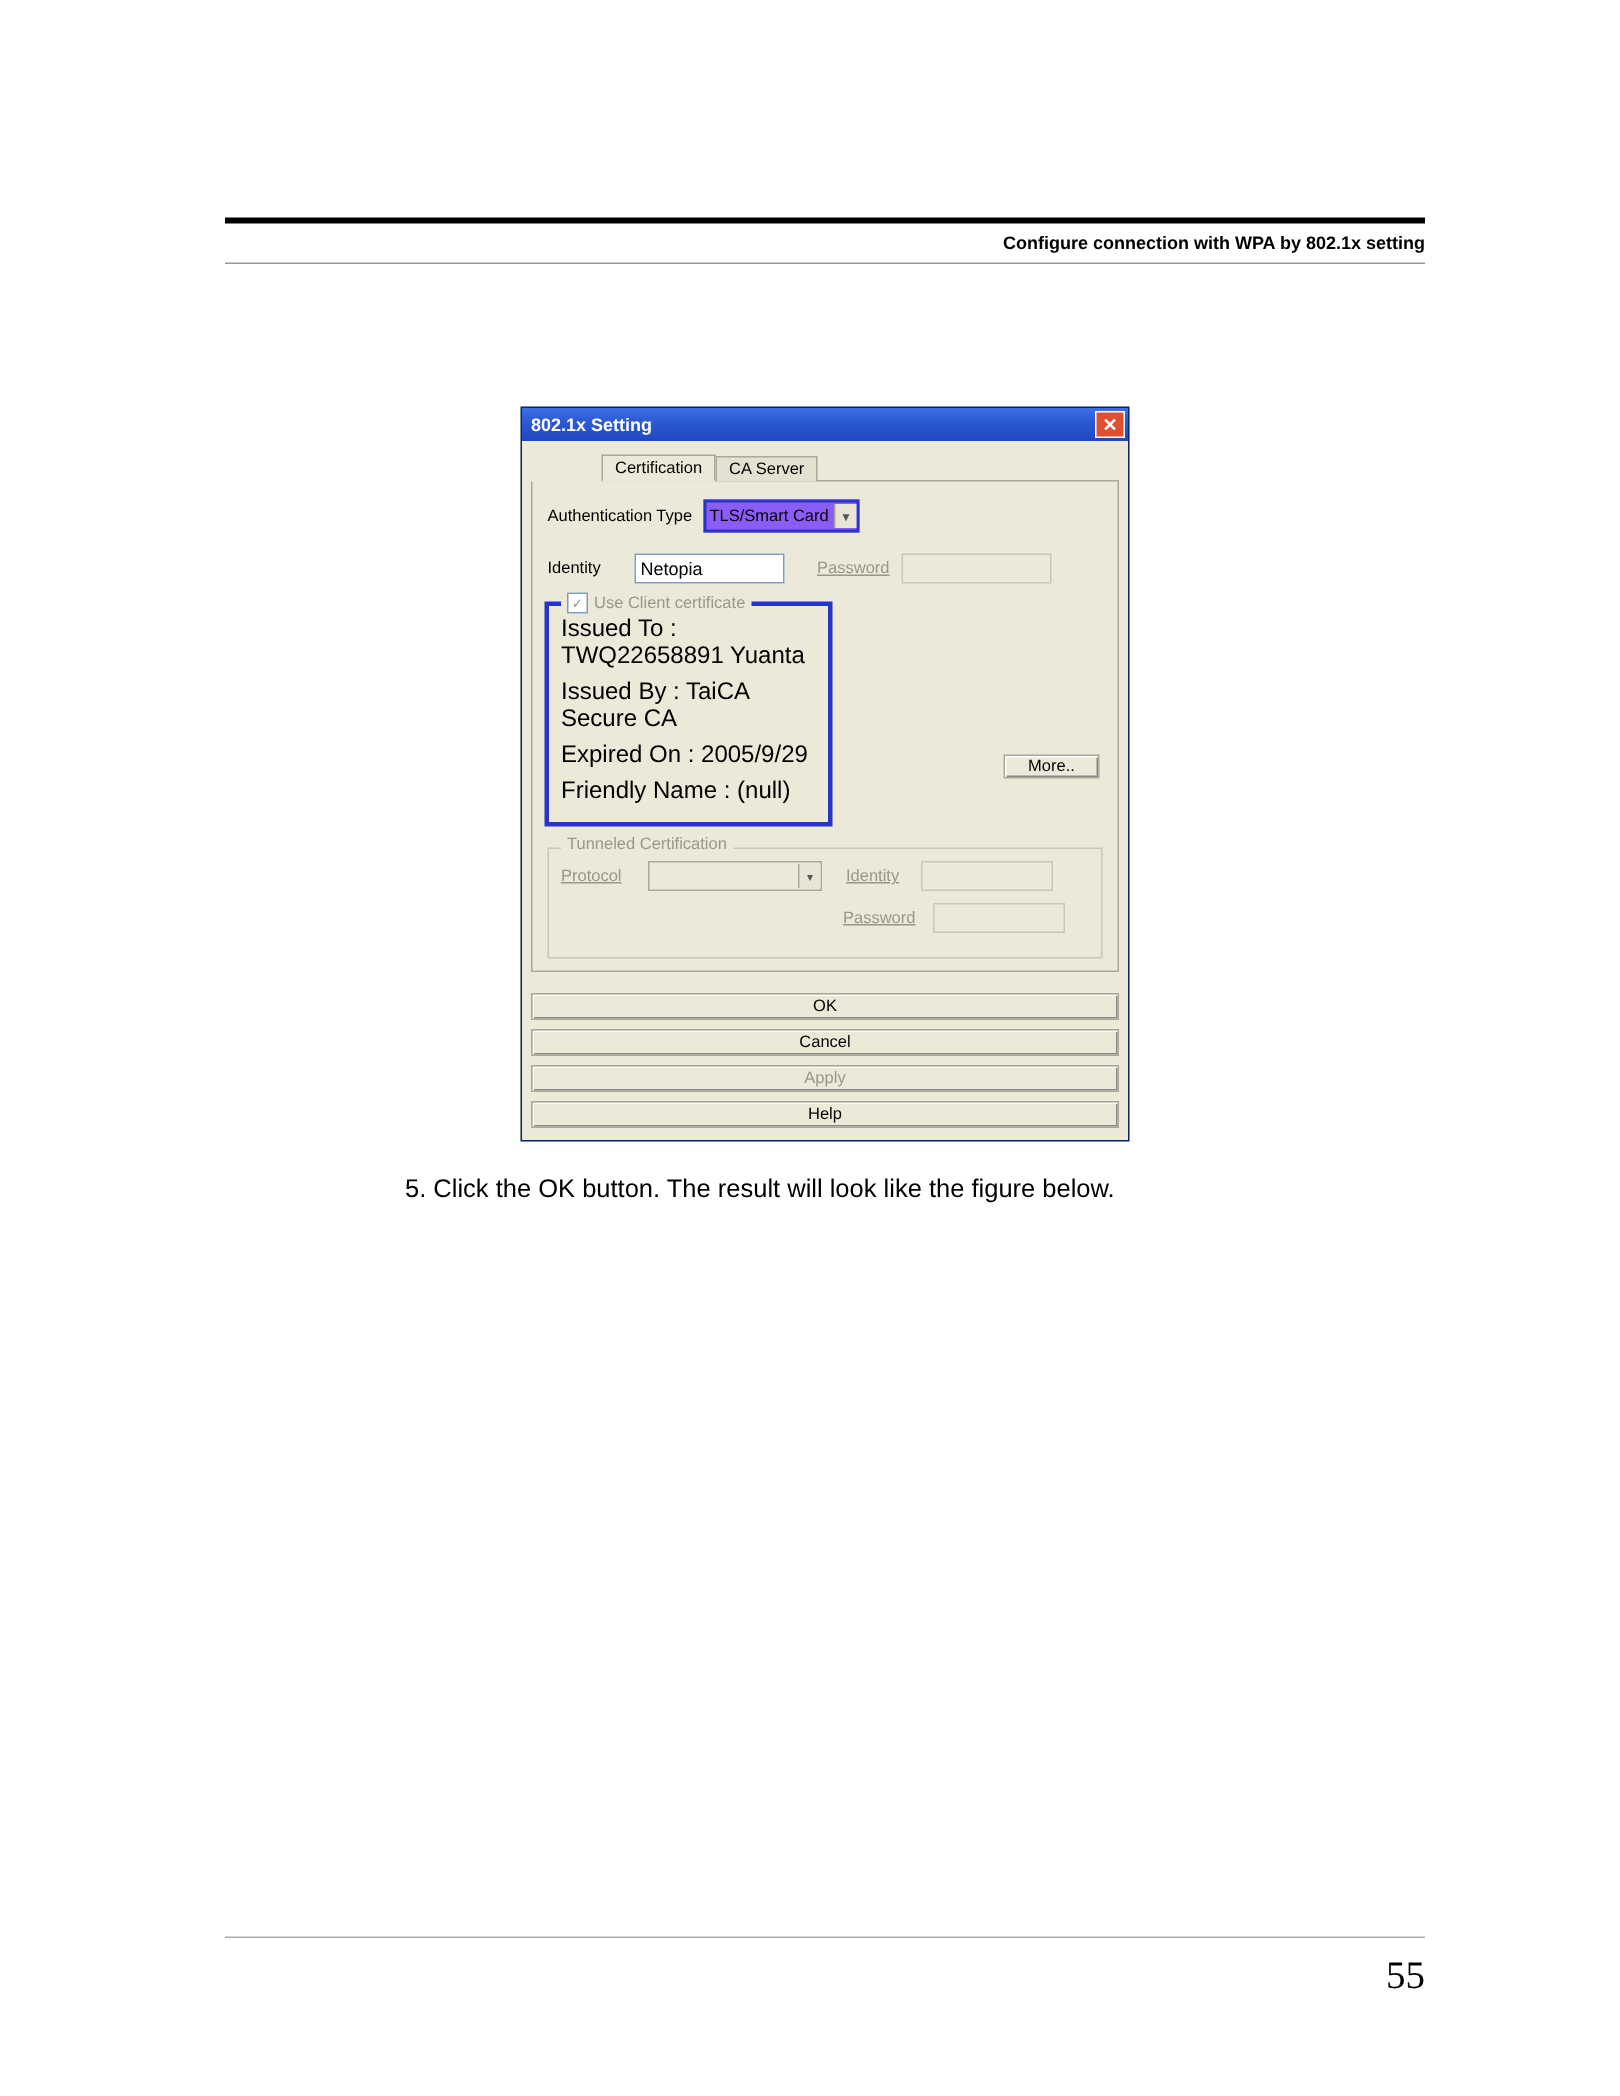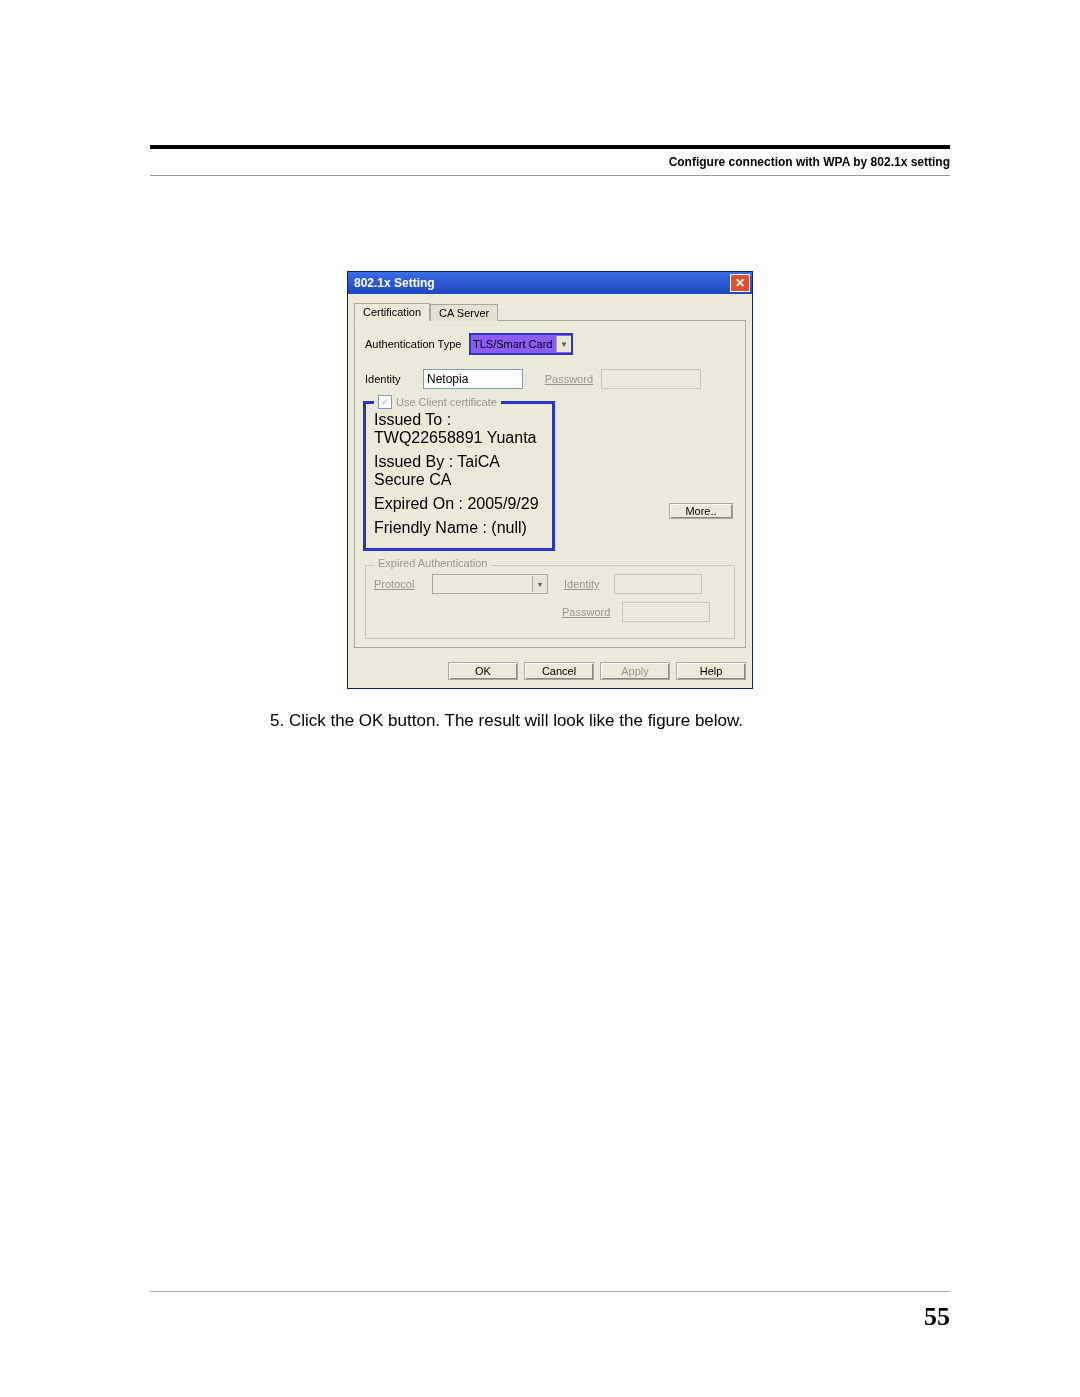--- a/index.html
+++ b/index.html
@@ -73,20 +73,21 @@
   }
   .dlg-body {
     padding: 6px 6px 6px 6px;
     background: #ece9d8;
   }
   .tabstrip {
     display: flex;
     border-bottom: 1px solid #aca899;
     height: 20px;
     align-items: flex-end;
+    margin-left: 47px;
   }
   .tab {
     border: 1px solid #aca899;
     border-bottom: none;
     padding: 2px 8px;
     background: #ece9d8;
     font-size: 11px;
     margin-right: 0px;
     position: relative;
     top: 1px;
@@ -213,20 +214,21 @@
     text-align: center;
     box-shadow: 1px 1px 0 #fff inset, -1px -1px 0 #888 inset;
   }
   .btn.disabled { color: #9a978a; }
   .dlg-buttons {
     display: flex;
     justify-content: flex-end;
     gap: 6px;
     padding: 8px 6px 8px 6px;
     background: #ece9d8;
+    flex-direction: column;
   }
   .dlg-buttons .btn { min-width: 52px; padding: 2px 8px; }
   .tunneled {
     margin-top: 14px;
   }
   .tunneled .row { margin-bottom: 8px; }
 
   .caption {
     margin-top: 22px;
     font-size: 17px;
@@ -241,21 +243,21 @@
     right: 130px;
     bottom: 105px;
     border-top: 1px solid #aaa;
   }
   .page-number {
     position: absolute;
     right: 130px;
     bottom: 65px;
     font-family: Georgia, 'Times New Roman', serif;
     font-size: 26px;
-    font-weight: bold;
+    font-weight: normal;
   }
 </style>
 </head>
 <body>
 
 <div class="page">
   <div class="top-rule"></div>
   <div class="header-line">Configure connection with WPA by 802.1x setting</div>
   <div class="thin-rule"></div>
 
@@ -294,21 +296,21 @@
             <div class="cert-line">Issued By :  TaiCA Secure CA</div>
             <div class="cert-line">Expired On :  2005/9/29</div>
             <div class="cert-line">Friendly Name :  (null)</div>
           </div>
 
           <div class="more-wrap">
             <div class="btn">More..</div>
           </div>
 
           <div class="groupbox tunneled" style="margin-right:0;">
-            <div class="legend disabled">Expired Authentication</div>
+            <div class="legend disabled">Tunneled Certification</div>
             <div class="row">
               <div class="lbl disabled" style="width:58px;">Protocol</div>
               <div class="select plain" style="width:112px; margin-right:16px;">
                 <span></span>
                   <span class="arrow">▾</span>
               </div>
               <div class="lbl disabled" style="width:50px;">Identity</div>
               <div class="textbox disabled" style="width:80px;"></div>
             </div>
             <div class="row">

